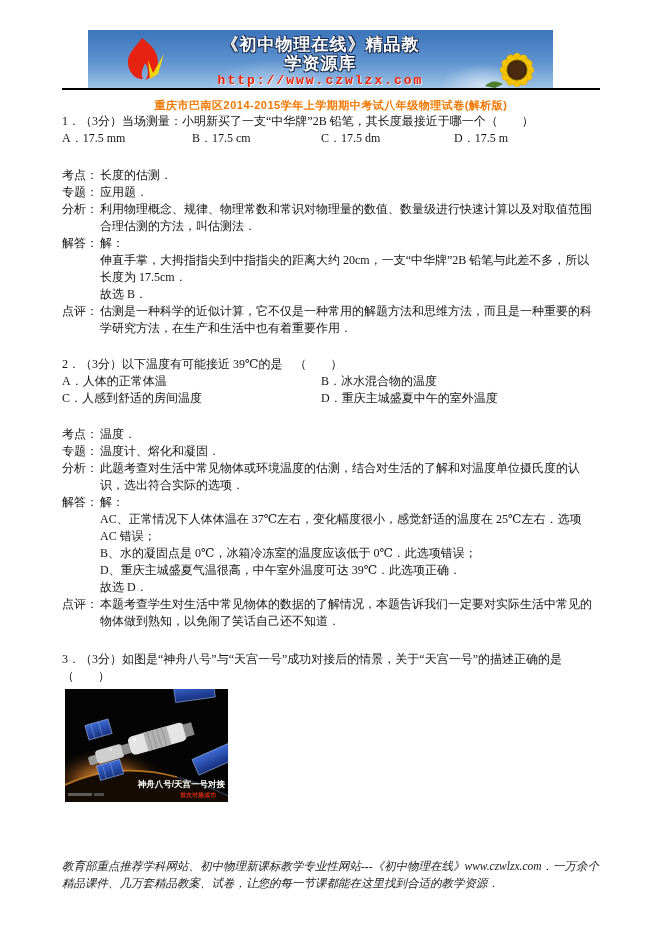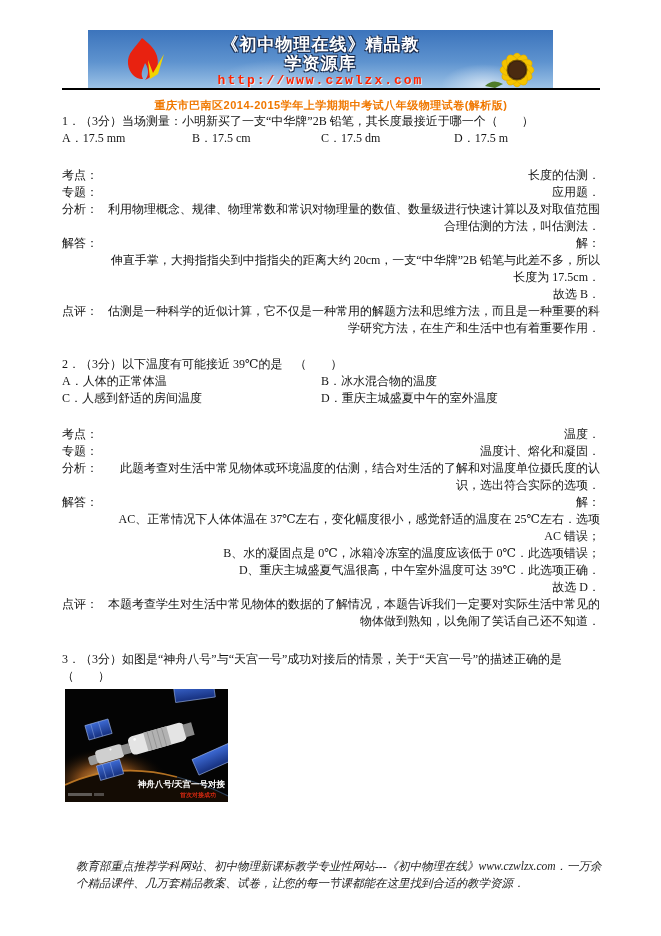--- a/index.html
+++ b/index.html
@@ -47,31 +47,31 @@
   .line{line-height:17px;}
   .stem{line-height:17px;}
   .opts4{display:flex;line-height:17px;}
   .opts4 .o1{width:130px;}
   .opts4 .o2{width:129px;}
   .opts4 .o3{width:133px;}
   .opts4 .o4{flex:1;}
   .opts2{display:grid;grid-template-columns:259px 1fr;line-height:17px;}
   .qa-row{display:flex;line-height:17px;}
   .qa-label{flex:0 0 38px;}
-  .qa-content{flex:1;text-align:right;}
+  .qa-content{flex:1;}
   .mt20{margin-top:20px;}
   .mt19{margin-top:19px;}
   .mt21{margin-top:21px;}
 
   
   .q-image{width:163px;height:113px;margin:4px 0 0 3px;display:block;}
 
   
   .page-footer{
-    position:absolute;left:76px;right:55px;top:858px;
+    position:absolute;left:62px;right:55px;top:858px;
     font-style:italic;font-size:11.5px;line-height:17px;color:#1c1c1c;
   }
 </style>
 </head>
 <body>
 
 <div class="content">
 
   <div class="banner">
     <div class="banner-logo">

